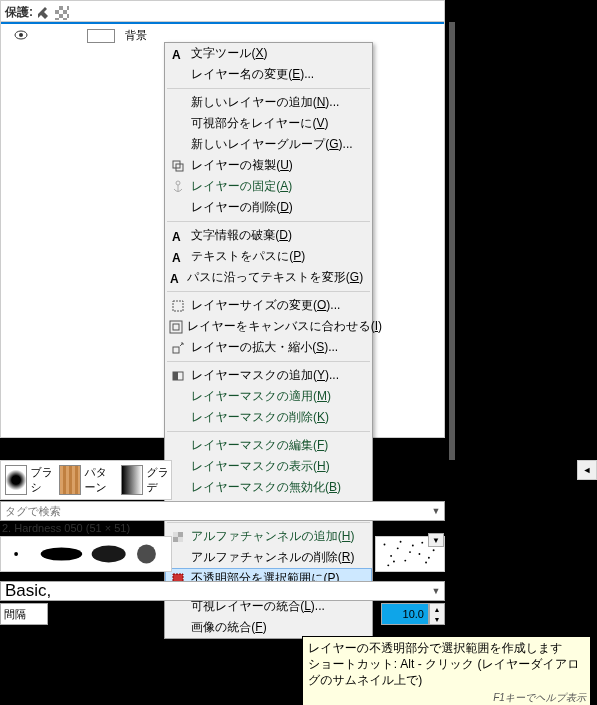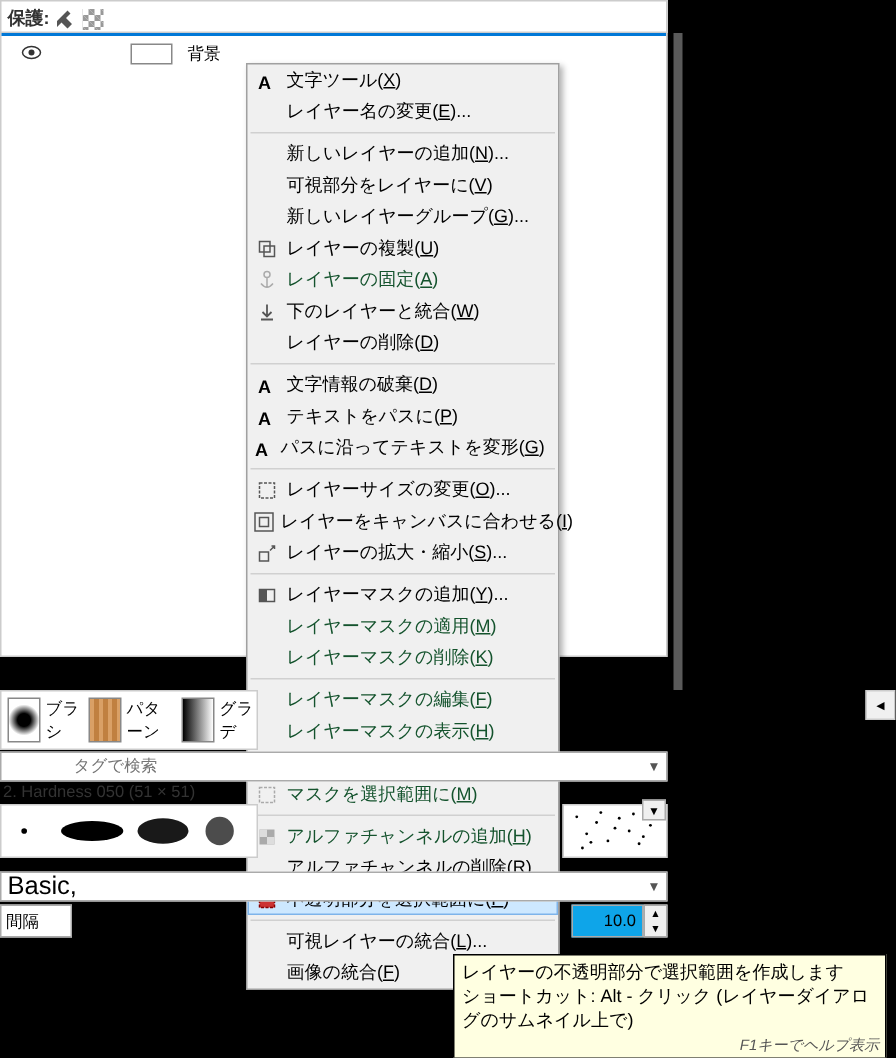--- a/index.html
+++ b/index.html
@@ -43,21 +43,21 @@
   
   #bpg-panel { position:absolute; left:0; top:460px; width:172px; height:40px; background:#fff; border:1px solid #ccc; display:flex; align-items:center; }
   .bpg-thumb { width:30px; height:30px; border:1px solid #888; margin-left:4px; position:relative; }
   .bpg-thumb.brush { background: radial-gradient(circle at center,#000 0%,#000 25%,transparent 60%); background-color:#fff; }
   .bpg-thumb.pattern { background:repeating-linear-gradient(90deg,#d9a066,#d9a066 3px,#c08040 3px,#c08040 6px); }
   .bpg-thumb.gradient { background:linear-gradient(to right,#000,#fff); }
   .bpg-label { font-size:11px; margin-left:3px; }
   #bpg-arrow { position:absolute; right:0; top:460px; width:20px; height:20px; background:#f0f0f0; border:1px solid #ccc; display:flex; align-items:center; justify-content:center; font-size:9px; }
 
   #tag-search { position:absolute; left:0; top:501px; width:445px; height:20px; background:#fff; border:1px solid #aaa; display:flex; align-items:center; }
-  #tag-search input { flex:1; border:none; outline:none; font-size:11px; padding:0 4px; background:transparent;margin-left:44px; }
+  #tag-search input { flex:1; border:none; outline:none; font-size:11px; padding:0 4px; background:transparent; }
   #tag-dd { width:16px; text-align:center; font-size:9px; color:#555; }
 
   #brush-size-label { position:absolute; left:2px; top:522px; font-size:11px; color:#333; }
 
   #brush-preview { position:absolute; left:0; top:536px; width:172px; height:36px; background:#fff; border:1px solid #ccc; overflow:hidden; }
   #brush-preview svg { width:100%; height:100%; }
 
   #scatter-preview { position:absolute; left:375px; top:536px; width:70px; height:36px; background:#fff; border:1px solid #ccc; overflow:hidden; }
   #scatter-preview svg { width:100%; height:100%; }
   #scatter-dd { position:absolute; left:428px; top:533px; width:16px; height:14px; background:#f0f0f0; border:1px solid #aaa; display:flex; align-items:center; justify-content:center; font-size:8px; }
@@ -164,28 +164,20 @@
       </span>
     <span>レイヤーの複製(<span class="u">U</span>)</span>
   </div>
   <div class="menu-item disabled">
     <span class="menu-icon">
         <svg viewBox="0 0 14 14">
           <path d="M7 1 A2 2 0 1 0 7 5 A2 2 0 1 0 7 1 M7 5 V12 M3 9 Q7 14 11 9" fill="none" stroke="#aaa"></path>
         </svg>
       </span>
     <span>レイヤーの固定(<span class="u">A</span>)</span>
-  </div>
-  <div class="menu-item">
-    <span class="menu-icon">
-        <svg viewBox="0 0 14 14">
-          <path d="M7 2 V9 M4 7 L7 10 L10 7 M3 12 H11" fill="none" stroke="#555" stroke-width="1.2"></path>
-        </svg>
-      </span>
-    <span>下のレイヤーと統合(<span class="u">W</span>)</span>
   </div>
   <div class="menu-item">
     <span class="menu-icon"></span>
       <span>レイヤーの削除(<span class="u">D</span>)</span>
   </div>
   <div class="menu-sep"></div>
   <div class="menu-item">
     <span class="menu-icon">
         <svg viewBox="0 0 14 14">
           <text x="1" y="12" font-size="13" font-weight="bold" font-family="serif">A</text>

